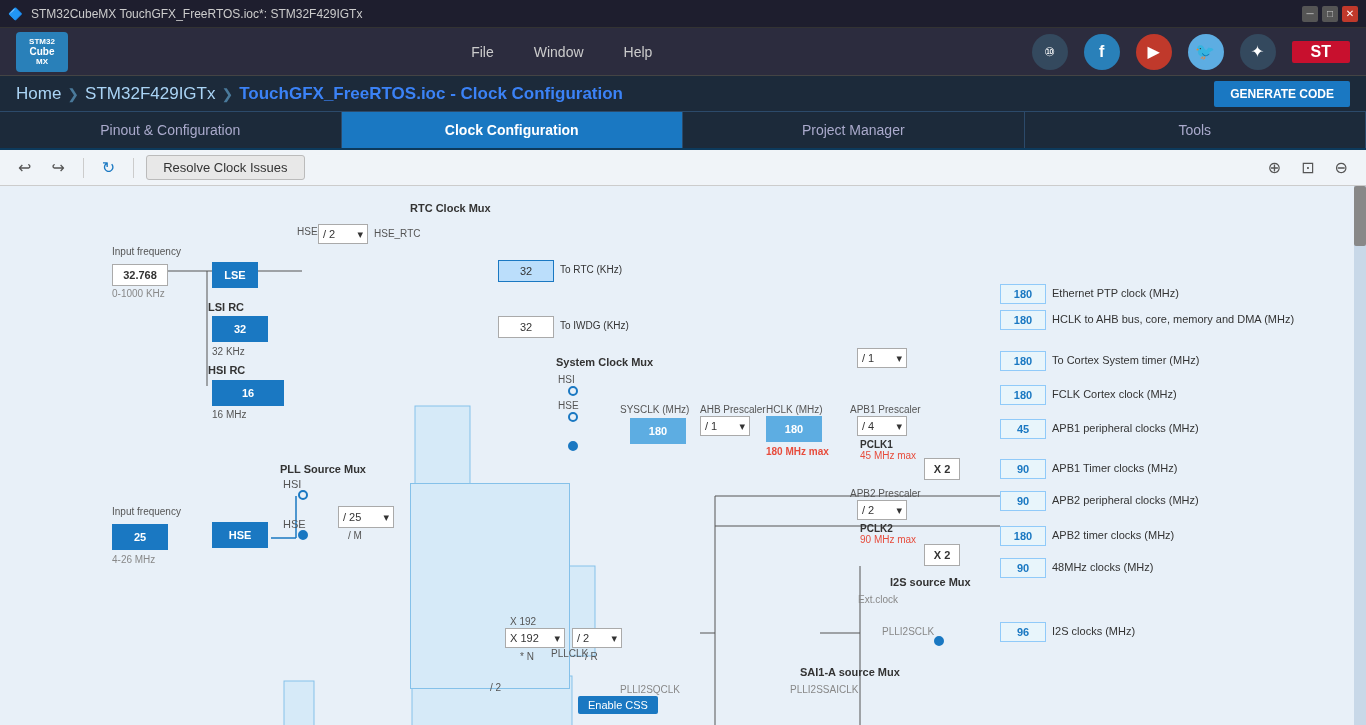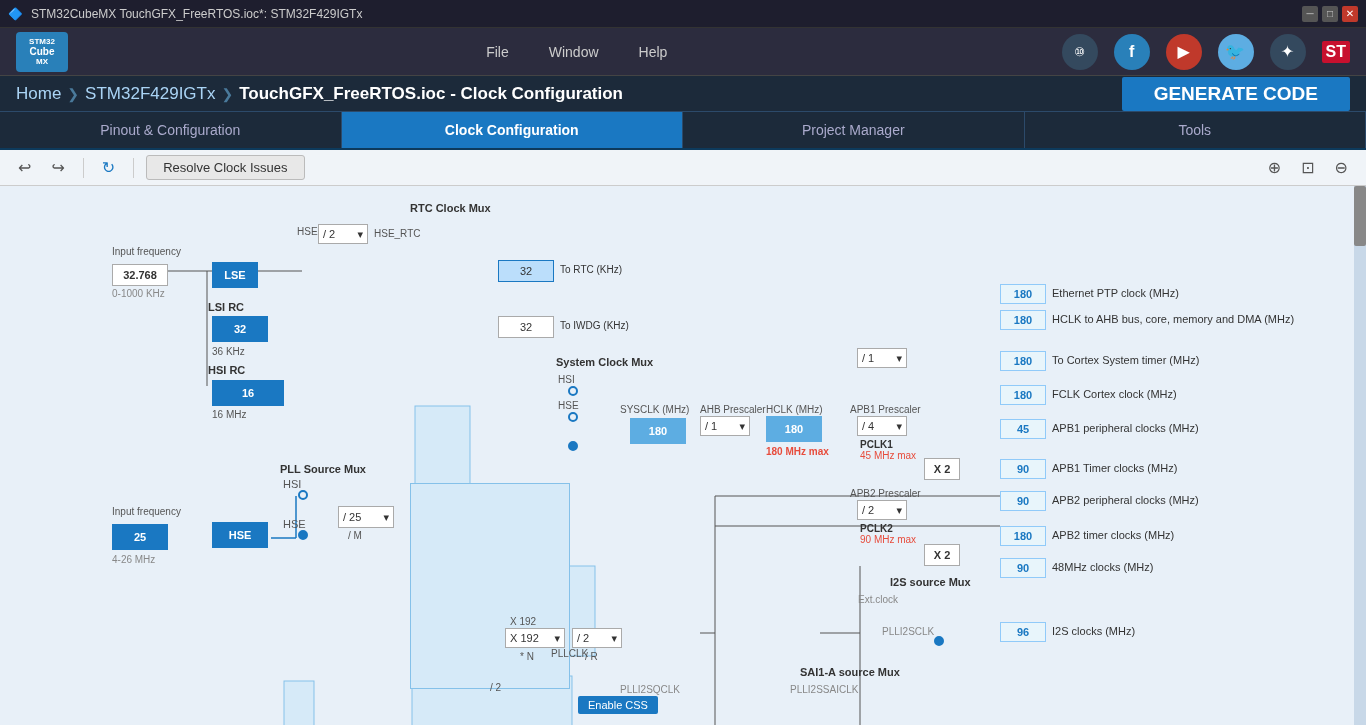--- a/index.html
+++ b/index.html
@@ -61,28 +61,28 @@
     .breadcrumb-bar {
       background: #1c2a3a;
       height: 36px;
       display: flex;
       align-items: center;
       padding: 0 16px;
       border-bottom: 1px solid #2c4a6a;
     }
     .breadcrumb-item { color: #aad4f5; font-size: 17px; cursor: pointer; }
     .breadcrumb-sep { color: #4a7a9b; margin: 0 6px; font-size: 14px; }
-    .breadcrumb-item.active { color: #ffffff; font-weight: bold; }
+    .breadcrumb-item.active { color: #3b82f6; font-weight: bold; }
     .generate-btn {
       margin-left: auto;
       background: #1a78c2;
       color: white;
       border: none;
-      padding: 6px 32px;
-      font-size: 19px;
+      padding: 6px 16px;
+      font-size: 12px;
       font-weight: bold;
       cursor: pointer;
       border-radius: 2px;
     }
 
     
     .tabbar {
       background: #1c2a3a;
       height: 38px;
       display: flex;
@@ -238,21 +238,21 @@
     <span class="menu-item">File</span>
     <span class="menu-item">Window</span>
     <span class="menu-item">Help</span>
   </div>
   <div class="menubar-icons">
     <div class="icon-circle dark" style="font-size:12px;">⑩</div>
     <div class="icon-circle blue" style="font-weight:bold;">f</div>
     <div class="icon-circle red">▶</div>
     <div class="icon-circle lightblue">🐦</div>
     <div class="icon-circle dark">✦</div>
-    <div style="background:#c8102e;padding:2px 4px;border-radius:2px;">
+    <div style="background:#c8102e;padding:2px 19px;border-radius:2px;">
       <span style="color:white;font-weight:bold;font-size:16px;">ST</span>
     </div>
   </div>
 </div>
 
 <div class="breadcrumb-bar">
   <span class="breadcrumb-item">Home</span>
   <span class="breadcrumb-sep">❯</span>
   <span class="breadcrumb-item">STM32F429IGTx</span>
   <span class="breadcrumb-sep">❯</span>
@@ -314,21 +314,21 @@
     </svg>
 
     <div class="clk-label" style="left:112px;top:60px;">Input frequency</div>
     <div class="clk-box" style="left:112px;top:78px;width:56px;height:22px;font-size:11px;">32.768</div>
     <div class="clk-label" style="left:112px;top:102px;color:#888;font-size:10px;">0-1000 KHz</div>
 
     <div class="clk-box blue-dark" style="left:212px;top:76px;width:46px;height:26px;">LSE</div>
 
     <div class="section-label" style="left:208px;top:115px;">LSI RC</div>
     <div class="clk-box blue-dark" style="left:212px;top:130px;width:56px;height:26px;">32</div>
-    <div class="clk-label" style="left:212px;top:160px;">36 KHz</div>
+    <div class="clk-label" style="left:212px;top:160px;">32 KHz</div>
 
     <div class="section-label" style="left:208px;top:178px;">HSI RC</div>
     <div class="clk-box blue-dark" style="left:212px;top:194px;width:72px;height:26px;">16</div>
     <div class="clk-label" style="left:212px;top:223px;">16 MHz</div>
 
     <div class="clk-label" style="left:112px;top:320px;">Input frequency</div>
     <div class="clk-box blue-dark" style="left:112px;top:338px;width:56px;height:26px;">25</div>
     <div class="clk-label" style="left:112px;top:368px;color:#888;font-size:10px;">4-26 MHz</div>
 
     <div class="clk-box blue-dark" style="left:212px;top:336px;width:56px;height:26px;">HSE</div>

